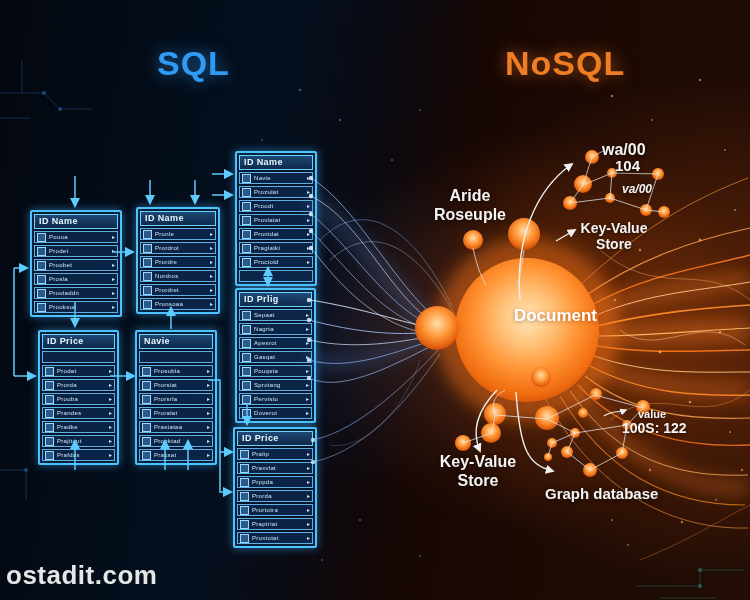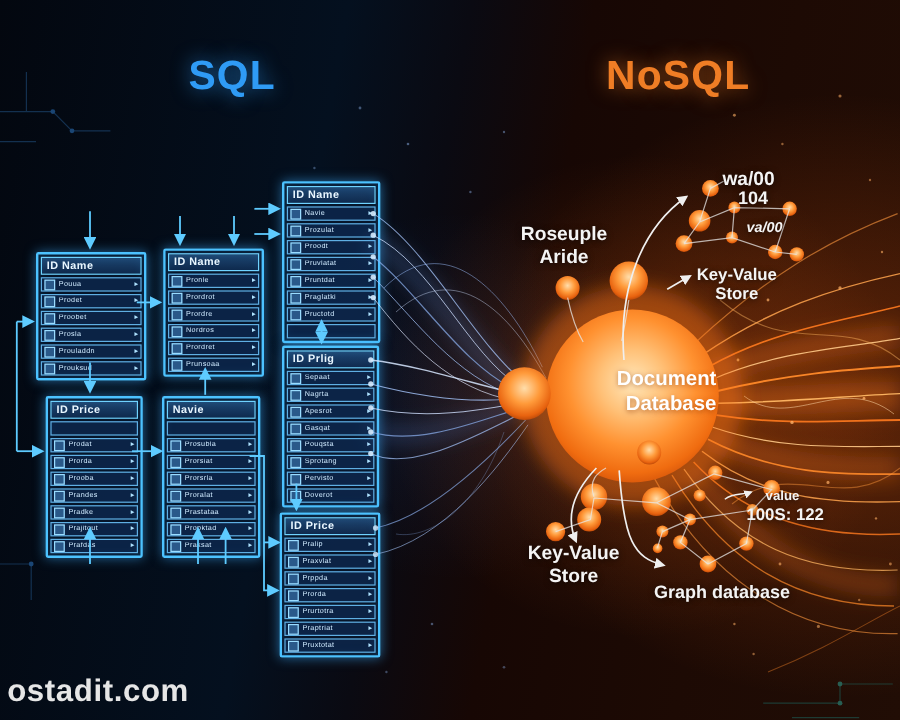--- a/index.html
+++ b/index.html
@@ -558,33 +558,32 @@
       <path d="M520,300 C515,240 535,190 572,164" marker-end="url(#mw)"></path>
       <path d="M556,241 L575,230" marker-end="url(#mw)"></path>
       <path d="M497,390 C473,415 473,435 480,451" marker-end="url(#mw)"></path>
       <path d="M516,392 C520,450 528,465 553,471" marker-end="url(#mw)"></path>
       <path d="M604,416 C612,410 618,413 626,410" marker-end="url(#mw)" stroke-width="1.1"></path>
     </g>
   </svg>
 
   <div class="layer">
     <div class="nl" id="lbl-roseuple">
+      <div>Aride</div>
       <div>Roseuple</div>
-      <div>Aride</div>
     </div>
     <div class="nl" id="lbl-kv-top">
       <div>Key-Value</div>
       <div>Store</div>
     </div>
     <div class="nl" id="lbl-wa">wa/00</div>
     <div class="nl" id="lbl-104">104</div>
     <div class="nl" id="lbl-va">va/00</div>
     <div class="nl" id="lbl-doc">
       <div>Document</div>
-      <div>Database</div>
     </div>
     <div class="nl" id="lbl-kv-bottom">
       <div>Key-Value</div>
       <div>Store</div>
     </div>
     <div class="nl" id="lbl-graph">Graph database</div>
     <div class="nl" id="lbl-value-s">value</div>
     <div class="nl" id="lbl-value-b">100S: 122</div>
   </div>
 

